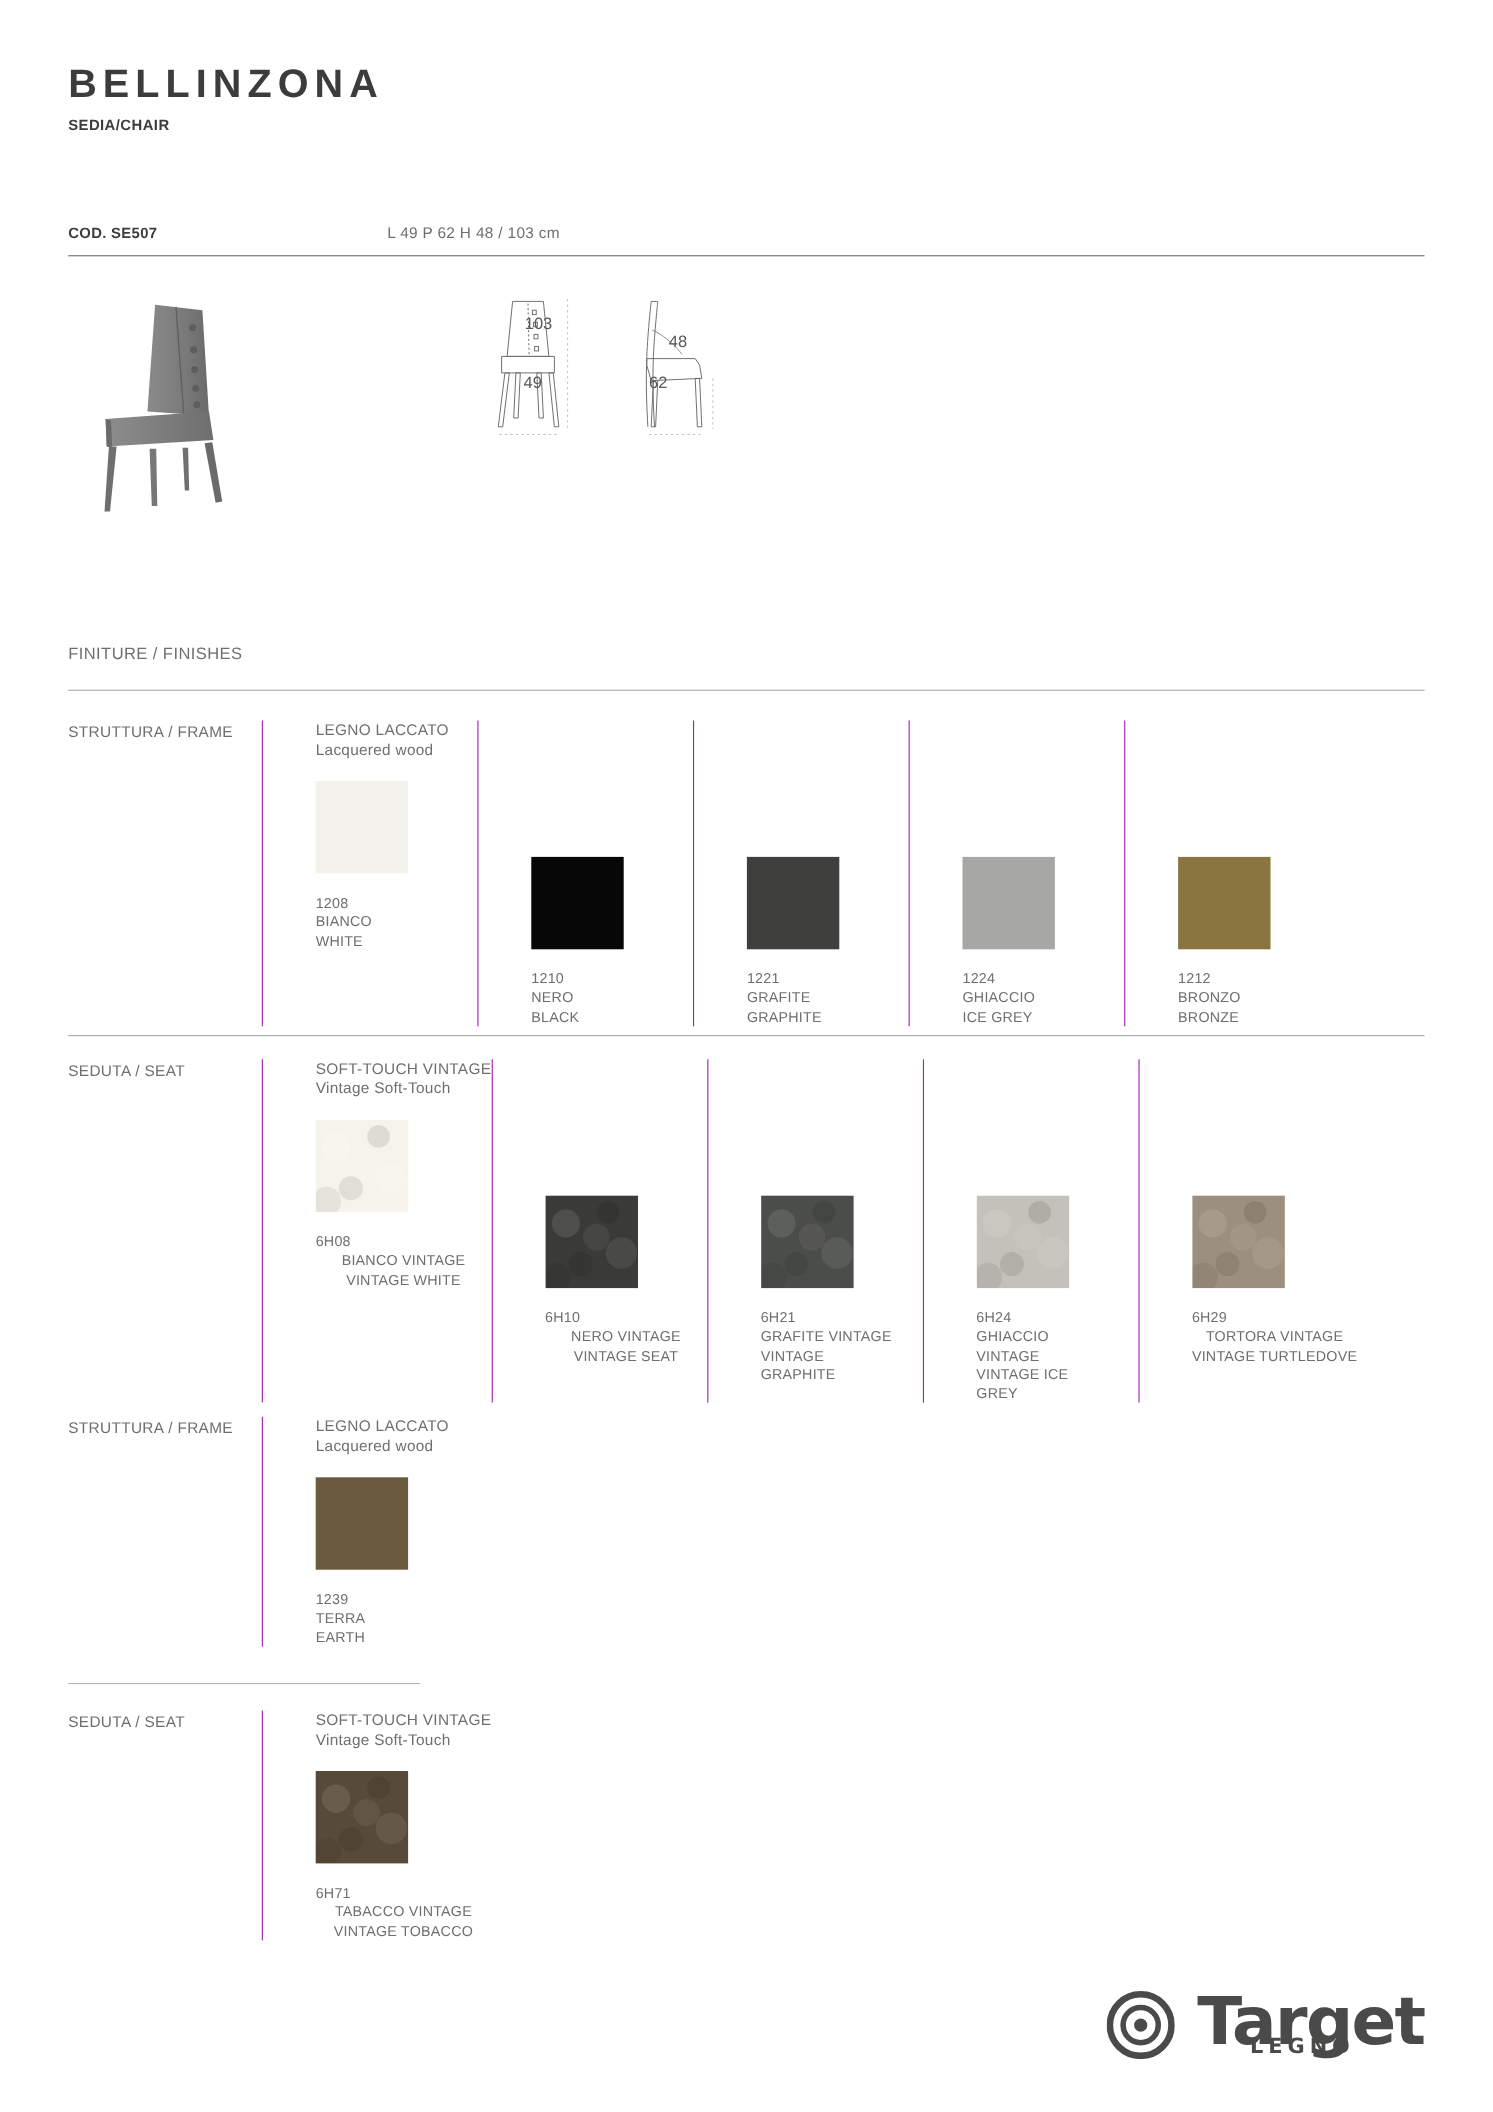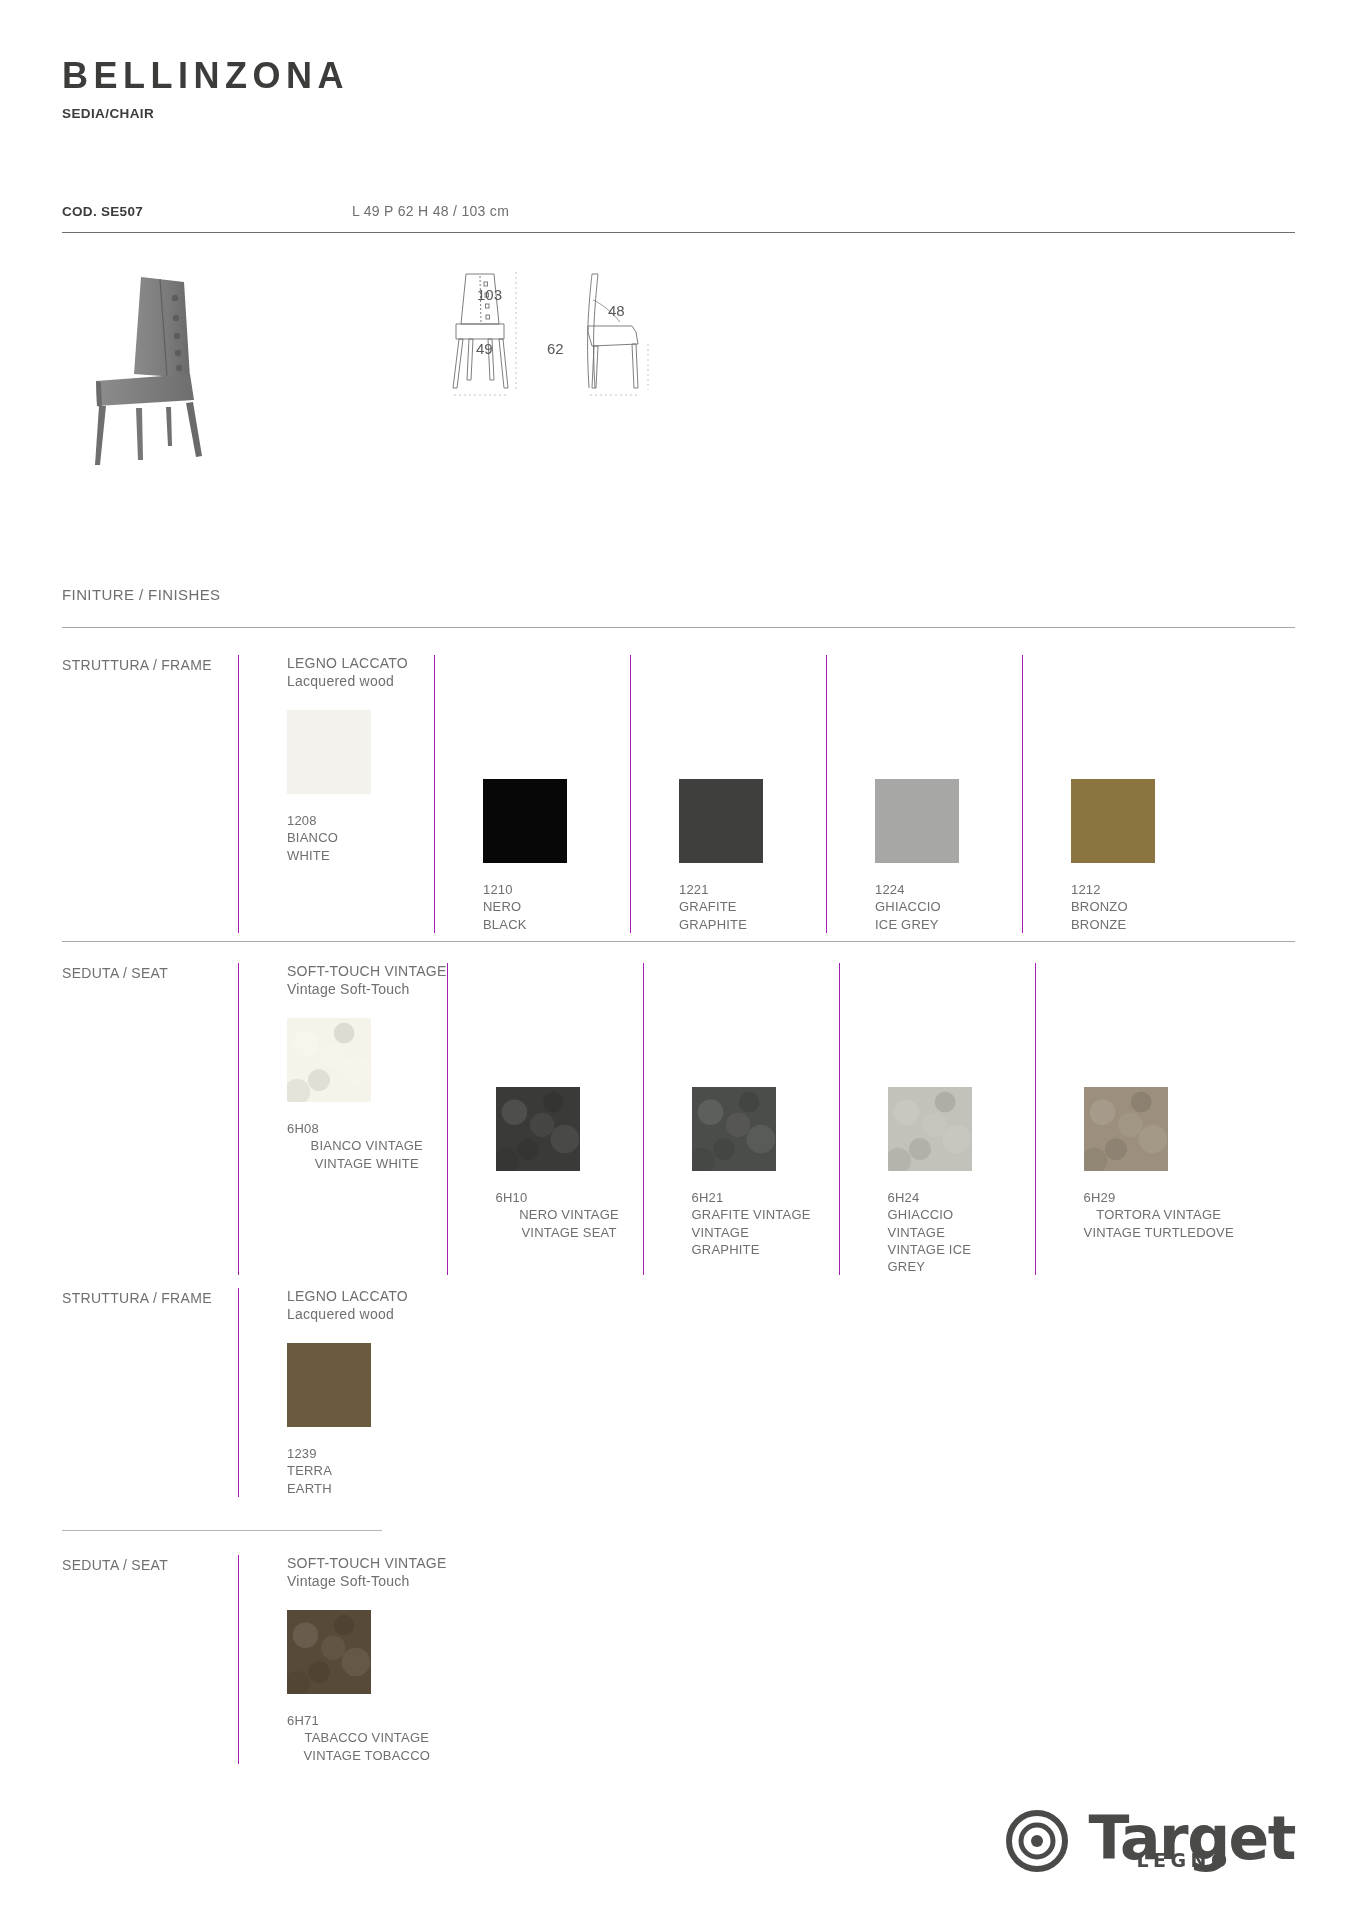--- a/index.html
+++ b/index.html
@@ -271,21 +271,21 @@
         <path d="M74 12 L74 130"></path>
         <path d="M206 84 L206 130"></path>
         <path d="M12 135 L66 135"></path>
         <path d="M148 135 L196 135"></path>
       </g>
     </svg>
 
     <div style="position:absolute; left:415px; top:36px; font-size:15px; color:#58585a;">103</div>
     <div style="position:absolute; left:546px; top:52px; font-size:15px; color:#58585a;">48</div>
     <div style="position:absolute; left:414px; top:90px; font-size:15px; color:#58585a;">49</div>
-    <div style="position:absolute; left:485px; top:90px; font-size:15px; color:#58585a;">62</div>
+    <div style="position:absolute; left:528px; top:90px; font-size:15px; color:#58585a;">62</div>
   </div>
 
   <div class="finishes-head">FINITURE / FINISHES</div>
   <div class="rule rule-finishes thin"></div>
 
   <div class="fin-block" id="block0" style="top:655px;">
     <div class="fin-grid">
       <div class="fin-cat">STRUTTURA / FRAME</div>
       <div class="fin-cols">
 

